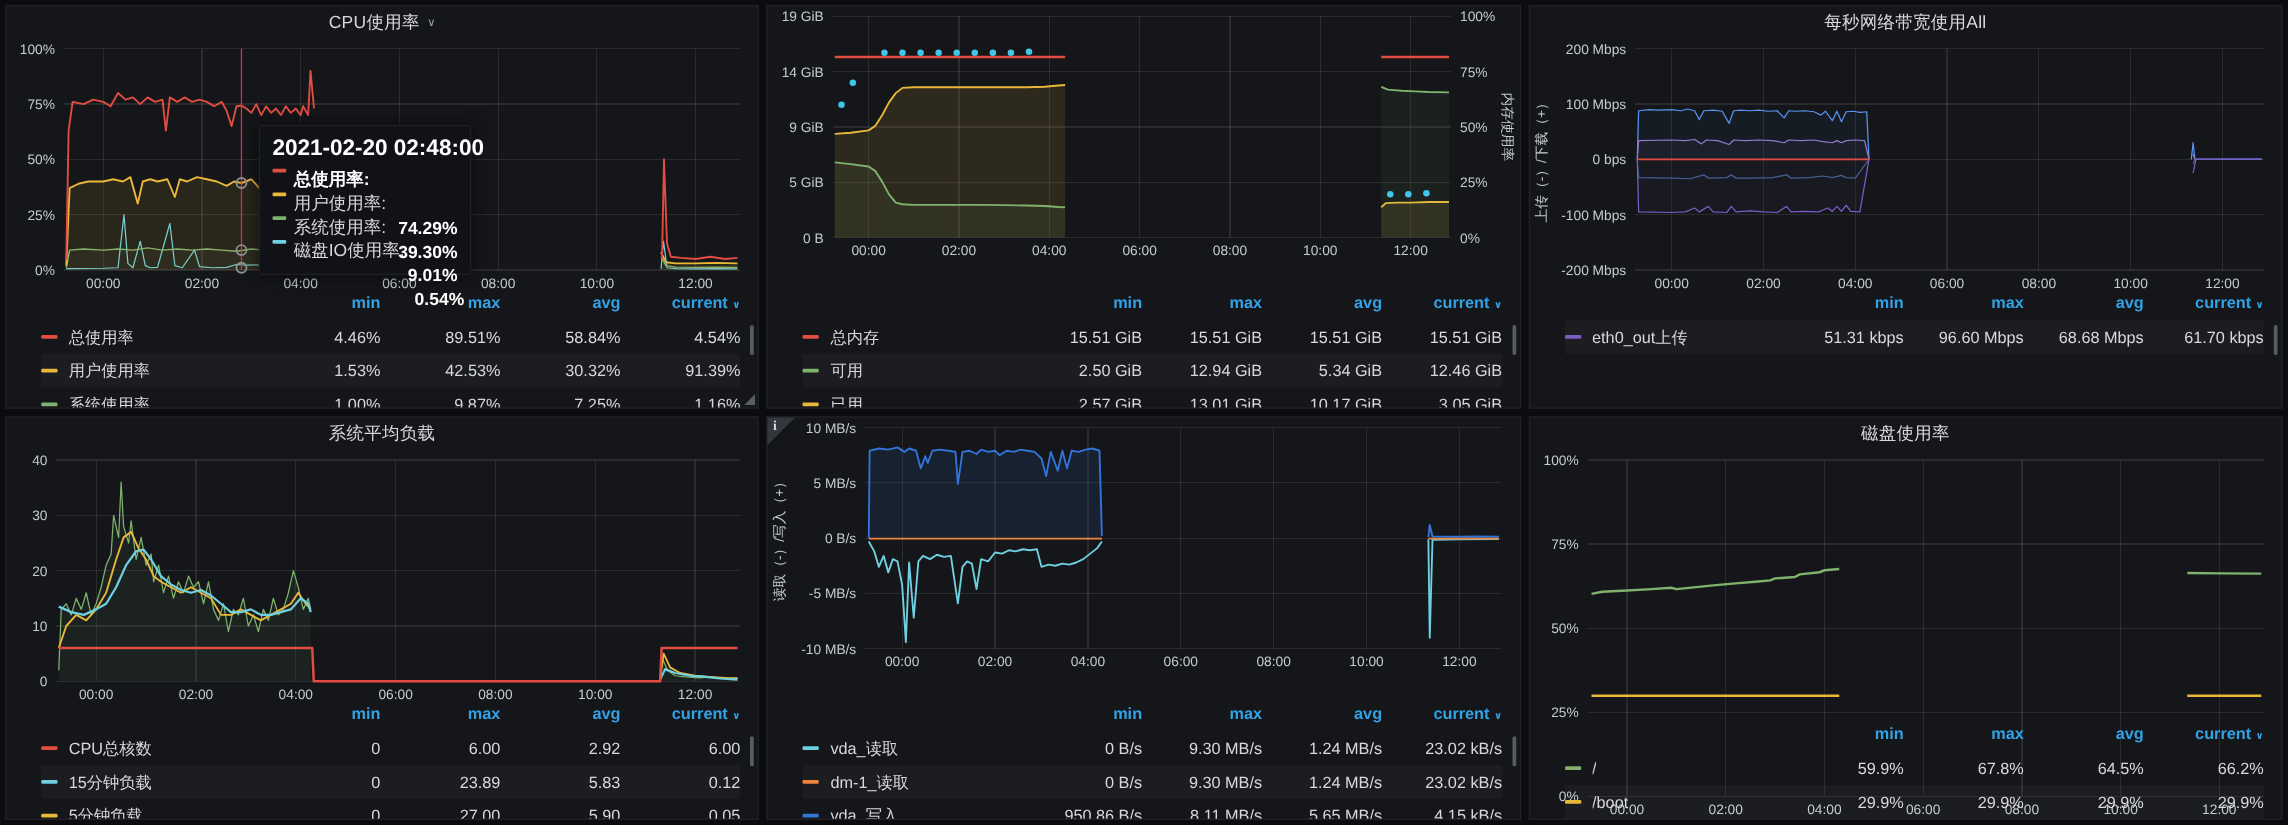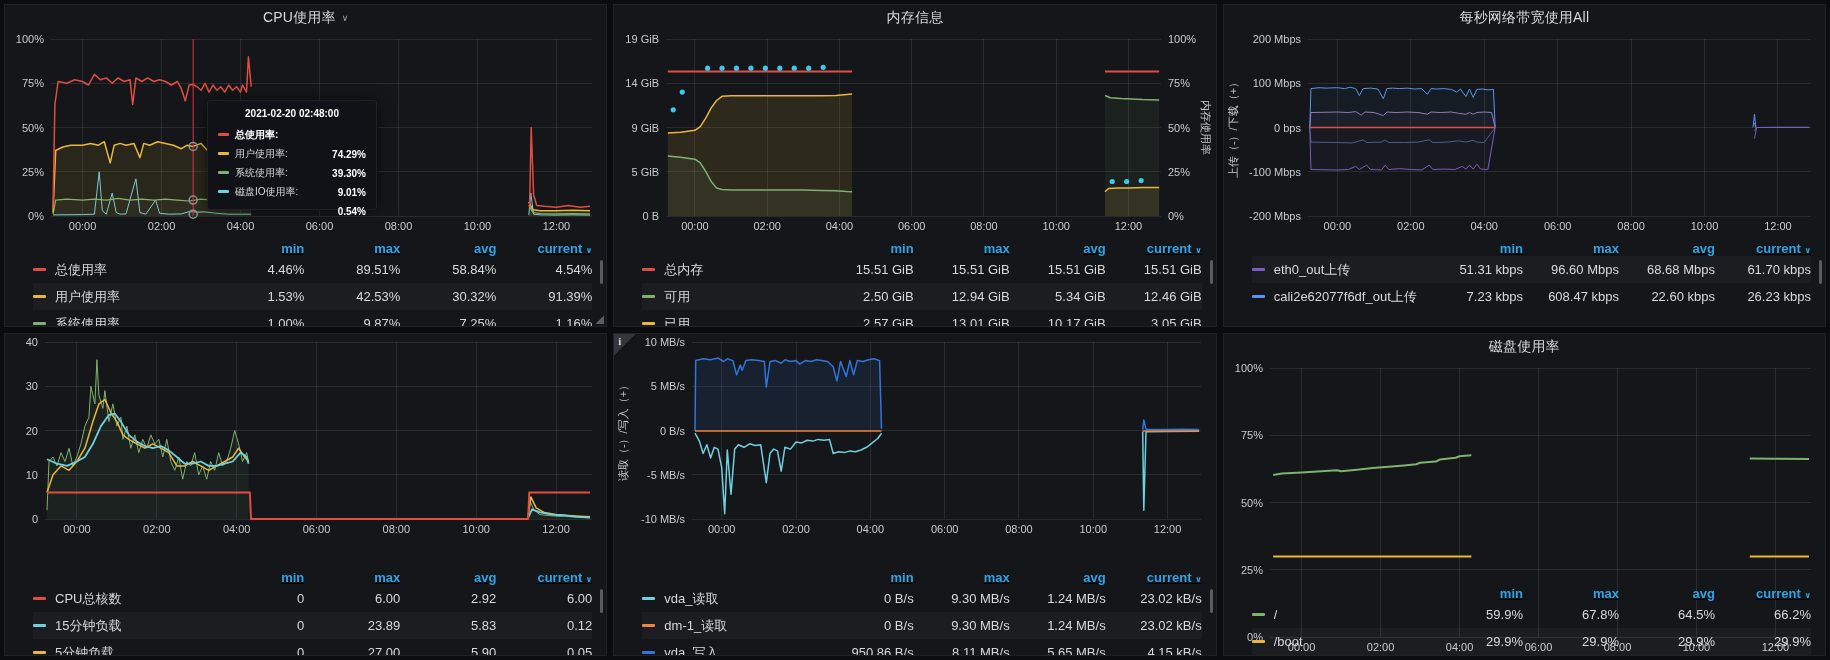--- a/index.html
+++ b/index.html
@@ -11,43 +11,43 @@
   .p-head{height:26px;flex:none;display:flex;align-items:center;justify-content:center;cursor:move;}
   .p-title{color:#d8d9da;font-size:14px;font-weight:500;letter-spacing:.2px;}
   .t-caret{color:#9fa7b3;font-size:9px;margin-left:6px;}
   .chart{flex:1;min-height:0;position:relative;}
   .chart svg{display:block;}
   .gl{stroke:rgba(255,255,255,0.09);stroke-width:1;shape-rendering:crispEdges;}
   .tick{fill:#c7cbd1;font-size:11px;font-family:"Liberation Sans","DejaVu Sans",sans-serif;}
   .axlbl{fill:#c7cbd1;font-size:11px;}
   .legend{flex:none;position:relative;padding:0 14px 0 28px;overflow:hidden;}
   .legend.cut{height:92px;}
-  .lg-h{display:flex;align-items:flex-end;height:22px;text-decoration:underline;}
+  .lg-h{display:flex;align-items:flex-start;height:22px;}
   .lg-row{display:flex;align-items:center;height:27px;}
   .lg-row.alt{background:rgba(255,255,255,0.03);}
   .lg-key{flex:1;display:flex;align-items:center;min-width:0;cursor:pointer;}
   .sw{width:13px;height:3px;border-radius:1px;margin-right:9px;flex:none;}
   .lg-nm{color:#d8d9da;font-size:13px;white-space:nowrap;overflow:hidden;}
   .lg-col{width:96px;text-align:right;color:#d8d9da;font-size:13px;white-space:nowrap;flex:none;}
   .lg-head{color:#33a2e5;font-weight:bold;cursor:pointer;}
   .lg-head .sc{font-size:8px;}
   .scroll-thumb{position:absolute;right:3px;top:26px;width:3px;height:24px;border-radius:2px;
     background:#585b60;}
   .resize-corner{position:absolute;right:2px;bottom:2px;width:9px;height:9px;cursor:nwse-resize;
     background:linear-gradient(135deg,transparent 50%,#5a5d63 50%);
     clip-path:polygon(100% 0,100% 100%,0 100%);}
   .info-corner{position:absolute;left:0;top:0;width:22px;height:22px;
     background:linear-gradient(135deg,#33373d 50%,transparent 50%);}
   .info-corner span{position:absolute;left:4px;top:1px;color:#d8d9da;font-size:11px;
     font-weight:bold;font-family:"Liberation Serif","DejaVu Serif",serif;}
   .tooltip{position:absolute;left:207px;top:100px;width:148px;background:#111217;
     border:1px solid #1f2126;border-radius:3px;box-shadow:0 0 14px rgba(0,0,0,.6);
     padding:7px 10px 8px;z-index:50;}
-  .tt-time{color:#fff;font-size:10px;font-weight:bold;text-align:center;margin-bottom:6px;white-space:nowrap;}
-  .tt-row{display:flex;align-items:center;height:19px;font-size:10px;color:#d8d9da;white-space:nowrap;}
+  .tt-time{color:#fff;font-size:18px;font-weight:bold;text-align:center;margin-bottom:6px;white-space:nowrap;}
+  .tt-row{display:flex;height:19px;font-size:14px;color:#d8d9da;white-space:nowrap;}
   .tt-row .sw{width:11px;height:3px;margin-right:6px;}
   .tt-lbl{flex:1;padding-right:8px;}
   .tt-lbl.b{font-weight:bold;color:#fff;}
   .tt-val{font-weight:bold;color:#fff;margin-top:39px;}
 </style>
 </head>
 <body>
 
 <div class="dash">
   <section class="panel">
@@ -136,23 +136,20 @@
           <span class="lg-col">9.87%</span>
           <span class="lg-col">7.25%</span>
           <span class="lg-col">1.16%</span>
         </div>
         <div class="scroll-thumb"></div>
       </div>
     <div class="resize-corner"></div>
   </section>
 
   <section class="panel">
-    <header class="p-head">
-      <span class="p-title">内存信息</span>
-    </header>
     <div class="chart">
         <svg width="601" height="203">
           <line class="gl" x1="52" x2="547" y1="185" y2="185"></line>
           <text class="tick" x="45" y="189" text-anchor="end">0 B</text>
           <line class="gl" x1="52" x2="547" y1="140.75" y2="140.75"></line>
           <text class="tick" x="45" y="144.75" text-anchor="end">5 GiB</text>
           <line class="gl" x1="52" x2="547" y1="96.5" y2="96.5"></line>
           <text class="tick" x="45" y="100.5" text-anchor="end">9 GiB</text>
           <line class="gl" x1="52" x2="547" y1="52.25" y2="52.25"></line>
           <text class="tick" x="45" y="56.25" text-anchor="end">14 GiB</text>
@@ -305,35 +302,28 @@
         <div class="lg-row alt">
           <span class="lg-key">
             <i class="sw" style="background:#7a5cc5"></i>
             <span class="lg-nm">eth0_out上传</span>
           </span>
           <span class="lg-col">51.31 kbps</span>
           <span class="lg-col">96.60 Mbps</span>
           <span class="lg-col">68.68 Mbps</span>
           <span class="lg-col">61.70 kbps</span>
         </div>
-        <div class="lg-row">
-          <span class="lg-key">
-            <i class="sw" style="background:#5794f2"></i>
-            <span class="lg-nm">cali2e62077f6df_out上传</span>
-          </span>
-          <span class="lg-col">7.23 kbps</span>
-          <span class="lg-col">608.47 kbps</span>
-          <span class="lg-col">22.60 kbps</span>
-          <span class="lg-col">26.23 kbps</span>
-        </div>
         <div class="scroll-thumb"></div>
       </div>
   </section>
 
   <section class="panel">
+    <header class="p-head">
+      <span class="p-title">系统平均负载</span>
+    </header>
     <div class="chart">
         <svg width="601" height="203">
           <line class="gl" x1="40" x2="587" y1="185" y2="185"></line>
           <text class="tick" x="33" y="189" text-anchor="end">0</text>
           <line class="gl" x1="40" x2="587" y1="140.75" y2="140.75"></line>
           <text class="tick" x="33" y="144.75" text-anchor="end">10</text>
           <line class="gl" x1="40" x2="587" y1="96.5" y2="96.5"></line>
           <text class="tick" x="33" y="100.5" text-anchor="end">20</text>
           <line class="gl" x1="40" x2="587" y1="52.25" y2="52.25"></line>
           <text class="tick" x="33" y="56.25" text-anchor="end">30</text>

